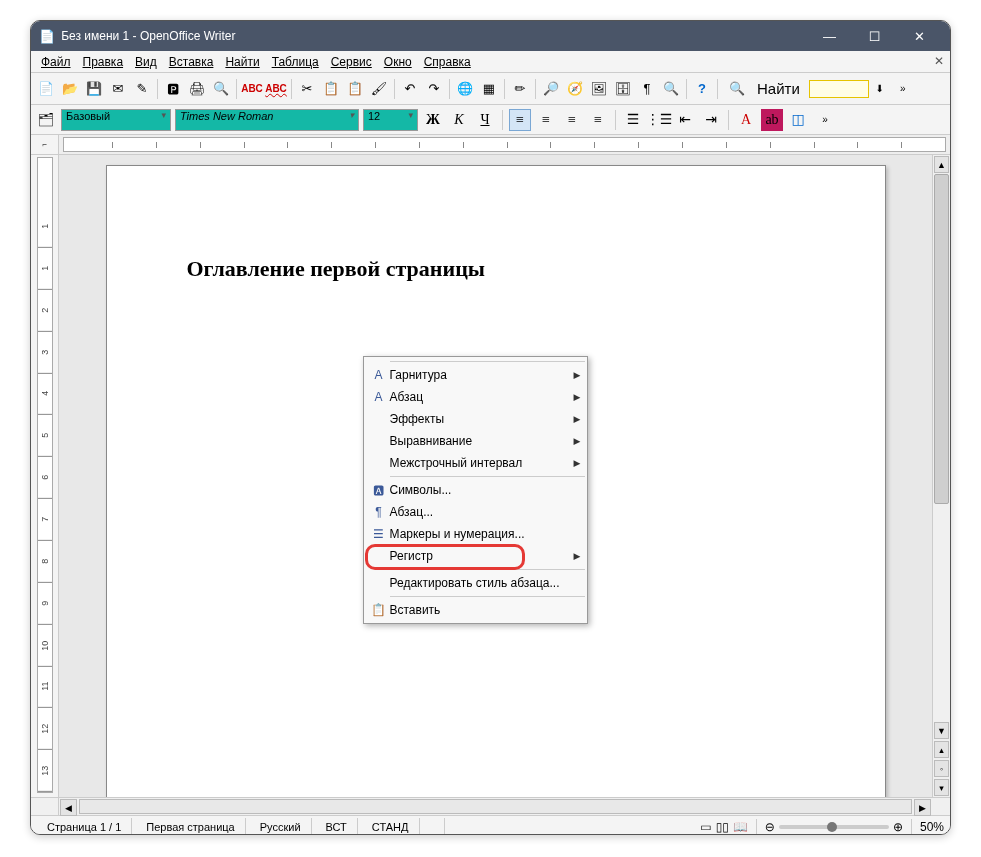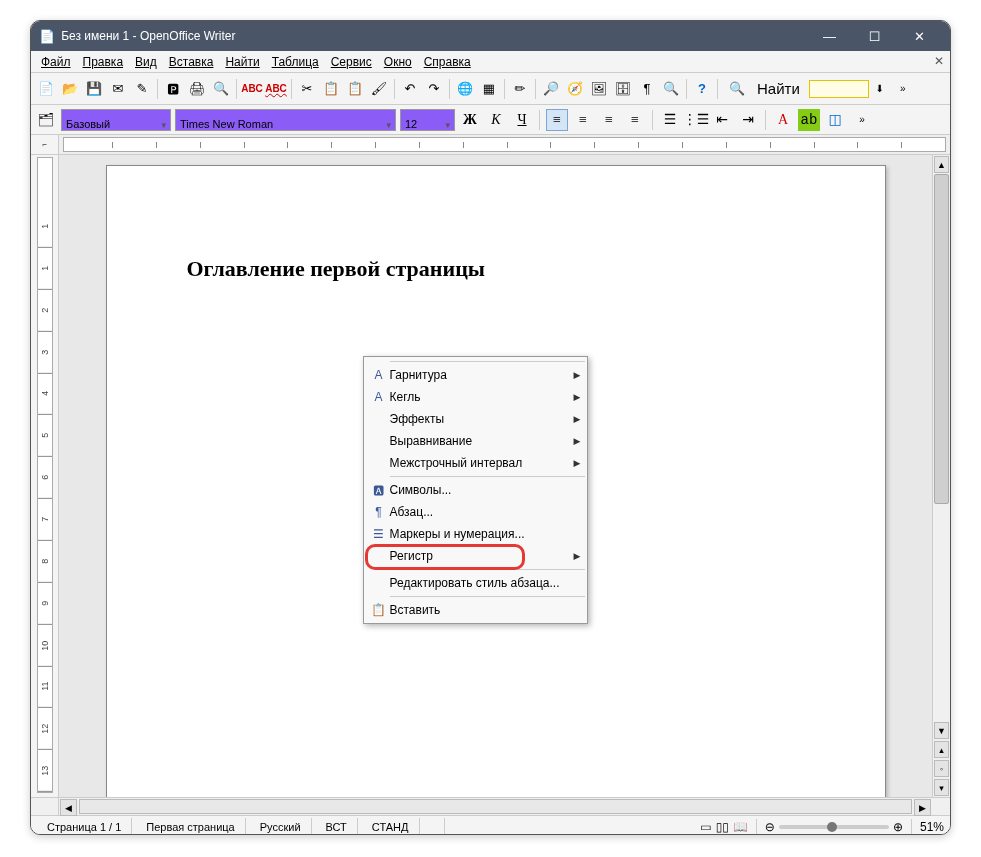--- a/index.html
+++ b/index.html
@@ -11,24 +11,24 @@
 .win-controls { display: flex; gap: 0; }
 .win-btn { width: 45px; height: 30px; display: flex; align-items: center; justify-content: center; color: #fff; font-size: 13px; }
 .menubar { background: #f4f4f4; border-bottom: 1px solid #ccc; height: 22px; display: flex; align-items: center; padding: 0 4px; font-size: 12px; position: relative; }
 .menubar .menu-item { padding: 2px 6px; cursor: default; }
 .menubar .menu-item u { text-decoration: underline; }
 .menubar .menu-close { position: absolute; right: 6px; top: 3px; font-size: 12px; color: #555; }
 .toolbar { background: #f4f4f4; border-bottom: 1px solid #ccc; height: 32px; display: flex; align-items: center; padding: 2px 4px; gap: 2px; font-size: 11px; }
 .tool-btn { width: 22px; height: 22px; display: flex; align-items: center; justify-content: center; border: 1px solid transparent; border-radius: 2px; font-size: 13px; }
 .tool-sep { width: 1px; height: 20px; background: #ccc; margin: 0 2px; }
 .toolbar2 { background: #f4f4f4; border-bottom: 1px solid #ccc; height: 30px; display: flex; align-items: center; padding: 2px 4px; gap: 4px; font-size: 11px; }
-.combo { height: 22px; border: 1px solid #999; background: #8b5cf6; padding: 0 18px 0 4px; font-size: 11px; display: flex; align-items: flex-end; position: relative; }
+.combo { height: 22px; border: 1px solid #999; background: #14b8a6; padding: 0 18px 0 4px; font-size: 11px; display: flex; align-items: flex-start; position: relative; }
 .combo::after { content: "▾"; position: absolute; right: 4px; font-size: 9px; color: #555; }
 .combo.style { width: 110px; }
-.combo.font { width: 221px; }
+.combo.font { width: 184px; font-style: italic; }
 .combo.size { width: 55px; }
 .fmt-btn { width: 22px; height: 22px; display: flex; align-items: center; justify-content: center; font-family: "Times New Roman", serif; font-size: 14px; border: 1px solid transparent; }
 .fmt-btn.bold { font-weight: bold; }
 .fmt-btn.italic { font-style: italic; }
 .fmt-btn.underline { text-decoration: underline; }
 .fmt-btn.active { border: 1px solid #7aa7d4; background: #d4e5f6; }
 .ruler-area { background: #eee; border-bottom: 1px solid #ccc; height: 20px; display: flex; font-size: 8px; color: #444; position: relative; }
 .ruler-corner { width: 28px; border-right: 1px solid #ccc; background: #f4f4f4; display:flex; align-items:center; justify-content:center; }
 .ruler-h { flex: 1; background: #fff; margin: 2px 4px; border: 1px solid #aaa; display: flex; align-items: center; overflow: hidden; position: relative; padding-left: 48px; }
 .ruler-h .tick { width: 47px; text-align: center; font-size: 9px; border-left: 1px solid #888; height: 6px; line-height: 0; position: relative; }
@@ -161,21 +161,21 @@
     <div class="fmt-btn">≡</div>
     <div class="fmt-btn">≡</div>
     <div class="fmt-btn">≡</div>
     <div class="tool-sep"></div>
     <div class="fmt-btn">☰</div>
     <div class="fmt-btn">⋮☰</div>
     <div class="fmt-btn">⇤</div>
     <div class="fmt-btn">⇥</div>
     <div class="tool-sep"></div>
     <div class="fmt-btn" style="color:#c00;">A</div>
-    <div class="fmt-btn" style="background:#84cc16;font-family:Liberation Mono, monospace;">ab</div>
+    <div class="fmt-btn" style="background:#be185d;">ab</div>
     <div class="fmt-btn" style="color:#06c;">◫</div>
     <div class="tool-btn">
         <span class="chevrons">»</span>
       </div>
   </div>
 
   <div class="ruler-area">
     <div class="ruler-corner">⌐</div>
     <div class="ruler-h" id="ruler-h">
         <div class="tick">
@@ -263,21 +263,21 @@
 
         <div class="context-menu">
           <div class="cm-sep"></div>
           <div class="cm-item">
             <span class="cm-icon">A</span>
             <span class="cm-label">Гарнитура</span>
             <span class="cm-arrow">▶</span>
           </div>
           <div class="cm-item">
             <span class="cm-icon">A</span>
-            <span class="cm-label">Кегль</span>
+            <span class="cm-label">Абзац</span>
             <span class="cm-arrow">▶</span>
           </div>
           <div class="cm-item">
             <span class="cm-icon"></span>
               <span class="cm-label">Эффекты</span>
             <span class="cm-arrow">▶</span>
           </div>
           <div class="cm-item">
             <span class="cm-icon"></span>
               <span class="cm-label">Выравнивание</span>
@@ -352,16 +352,16 @@
     <div class="status-spacer"></div>
     <div class="zoom-icons">
       <span>▭</span>
       <span>▯▯</span>
       <span>📖</span>
       <span style="border-left:1px solid #ccc;height:16px;margin:0 4px;"></span>
       <span>⊖</span>
       <div class="zoom-slider"></div>
       <span>⊕</span>
       <span style="border-left:1px solid #ccc;height:16px;margin:0 4px;"></span>
-      <span>51%</span>
+      <span>50%</span>
     </div>
   </div>
 </div>
 
 </body></html>

